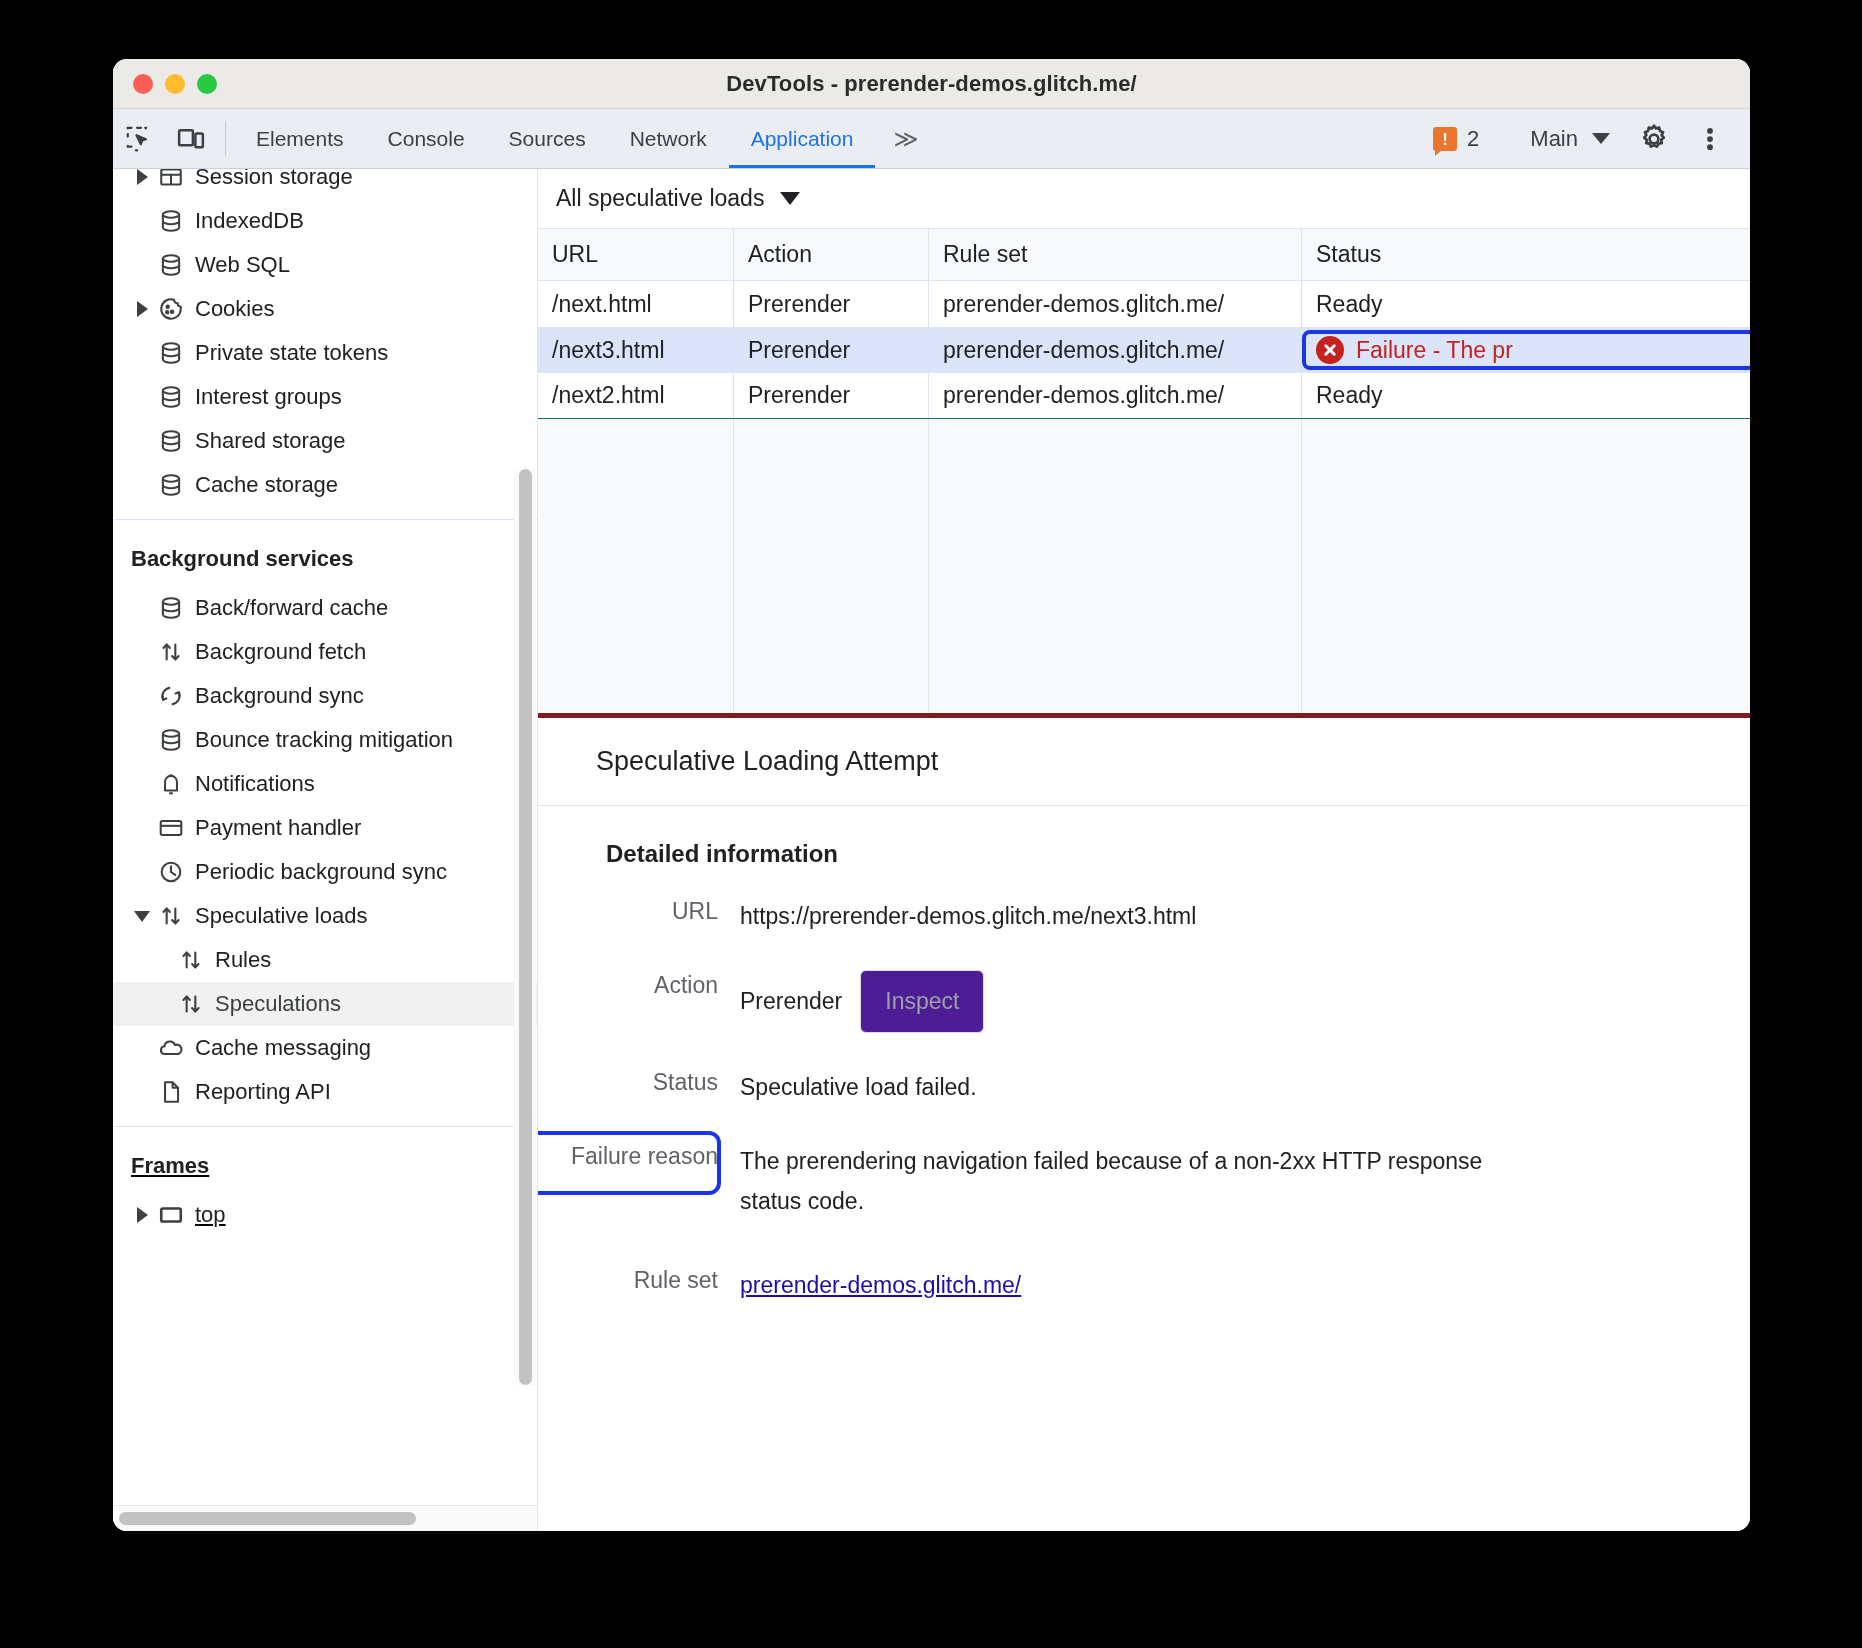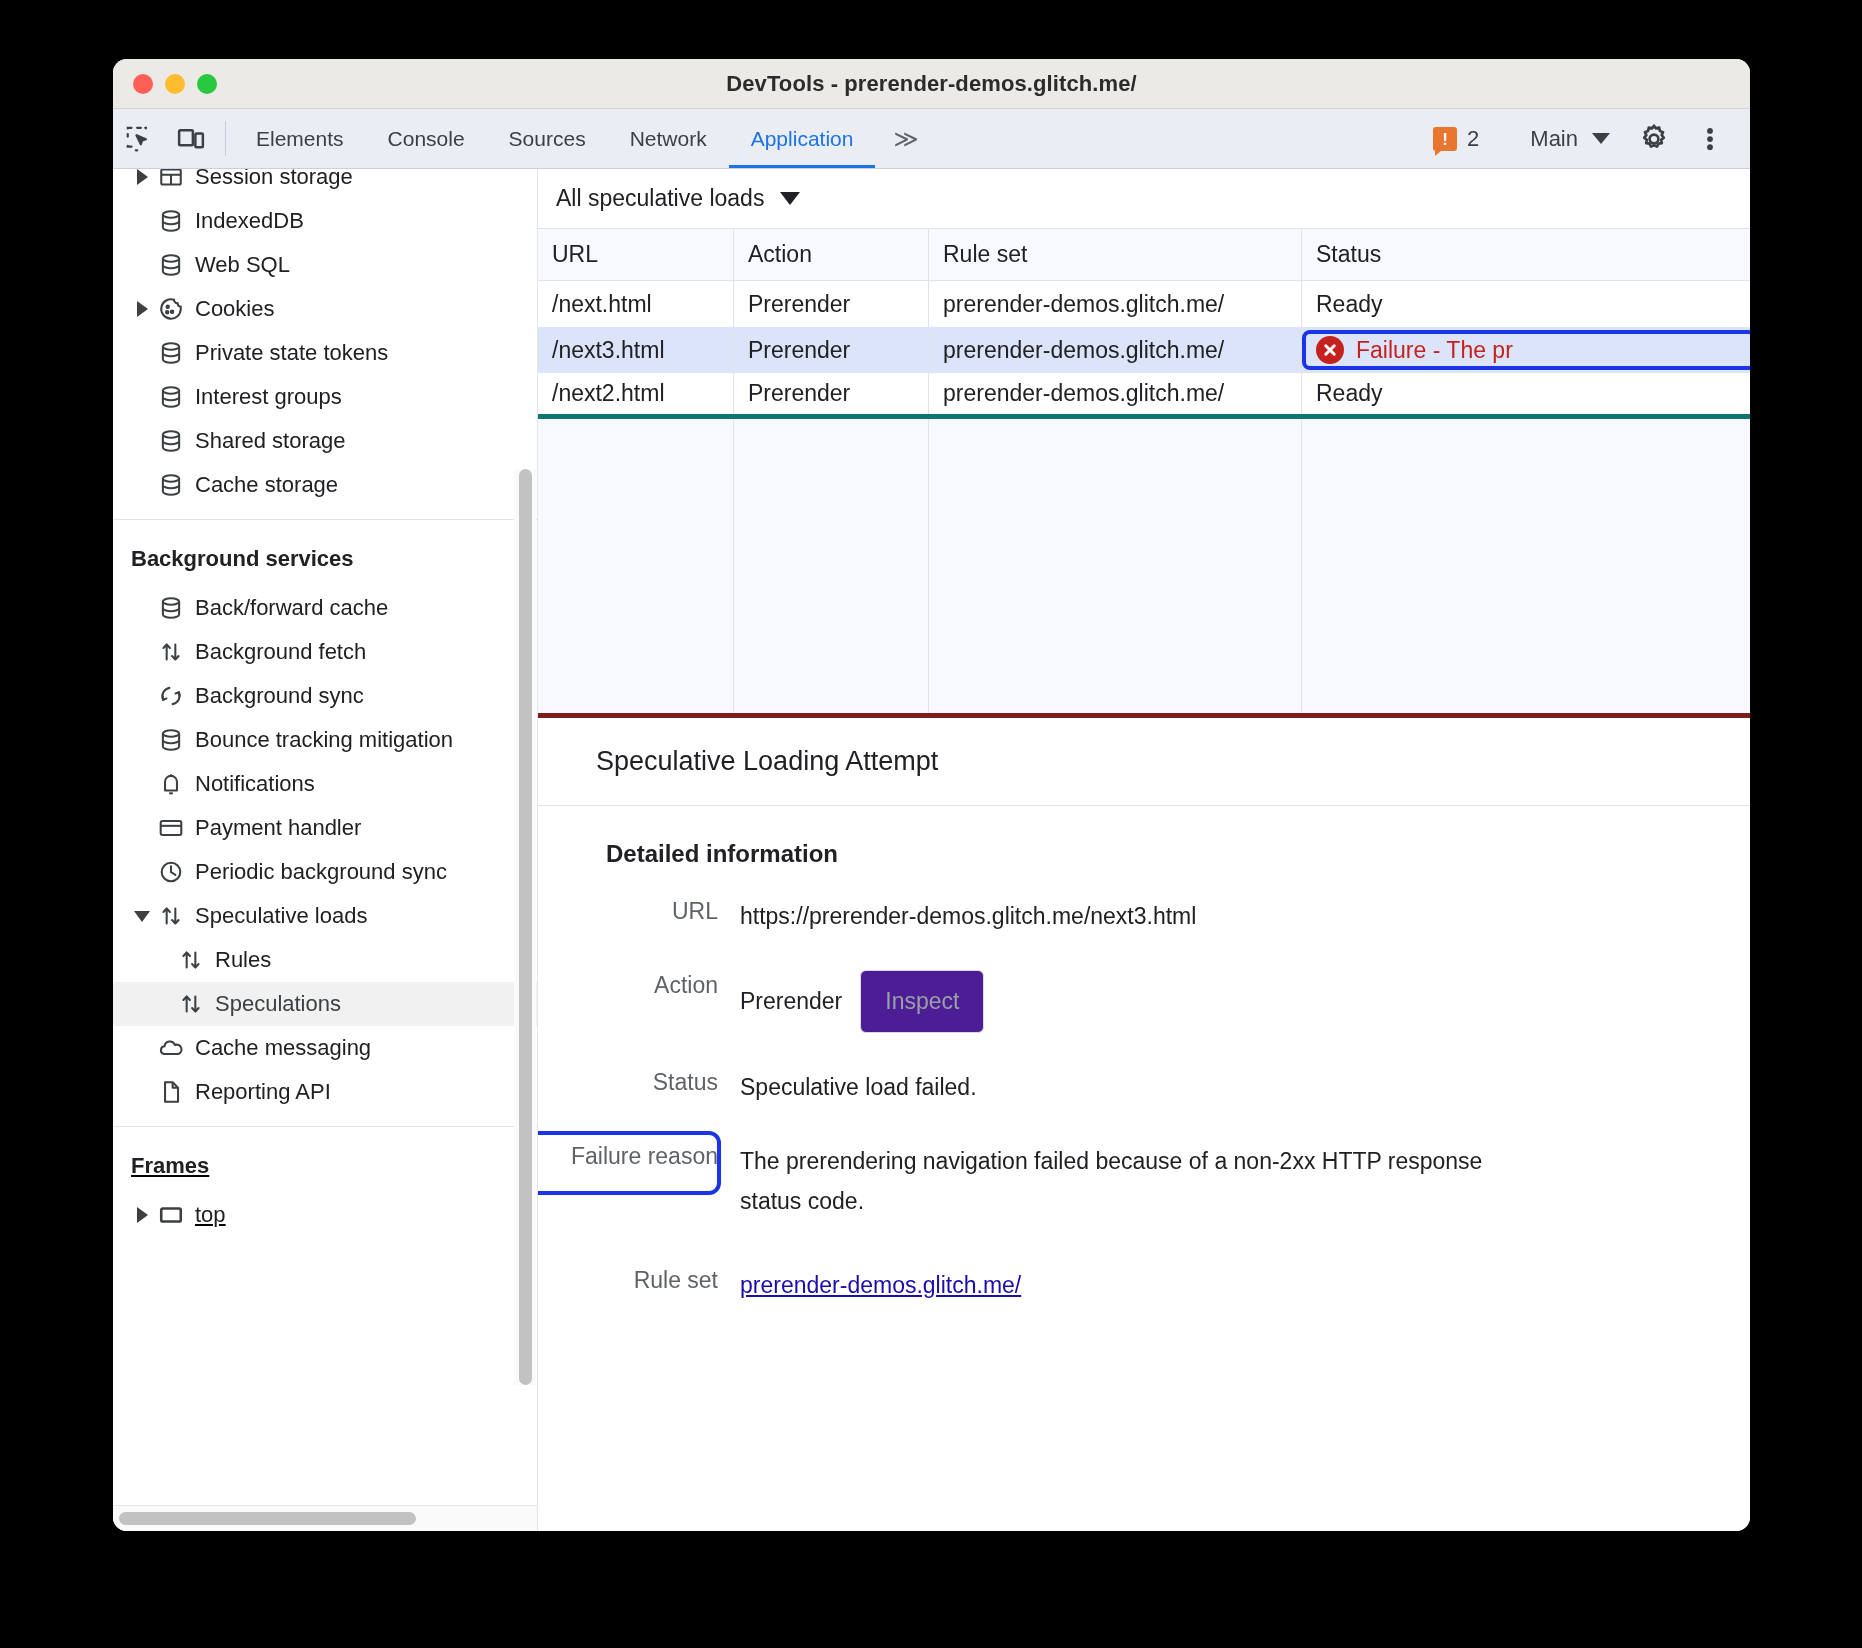--- a/index.html
+++ b/index.html
@@ -165,21 +165,21 @@
     border-right: 1px solid #dfe3f0;
     overflow: hidden; white-space: nowrap;
   }
   .row.head .cell { font-size: 23px; color: #202124; }
   .c-url  { flex: 0 0 196px; }
   .c-act  { flex: 0 0 195px; }
   .c-rule { flex: 0 0 373px; }
   .c-stat { flex: 1 1 auto; border-right: none; position: relative; }
   #grid-fill { flex: 1 1 auto; display: flex; }
   #grid-fill .cell { border-bottom: none; }
-  .grid-bottom-border { border-bottom: 5px solid #0f766e; }
+  .grid-bottom-border { border-bottom: 1px solid #0f766e; }
 
   .status-fail-wrap {
     display: flex; align-items: center; gap: 12px;
     color: #c5221f; font-size: 23px;
   }
   .err-circle {
     width: 28px; height: 28px; border-radius: 50%; background: #c5221f;
     position: relative; flex: 0 0 28px;
   }
   .err-circle::before, .err-circle::after {

